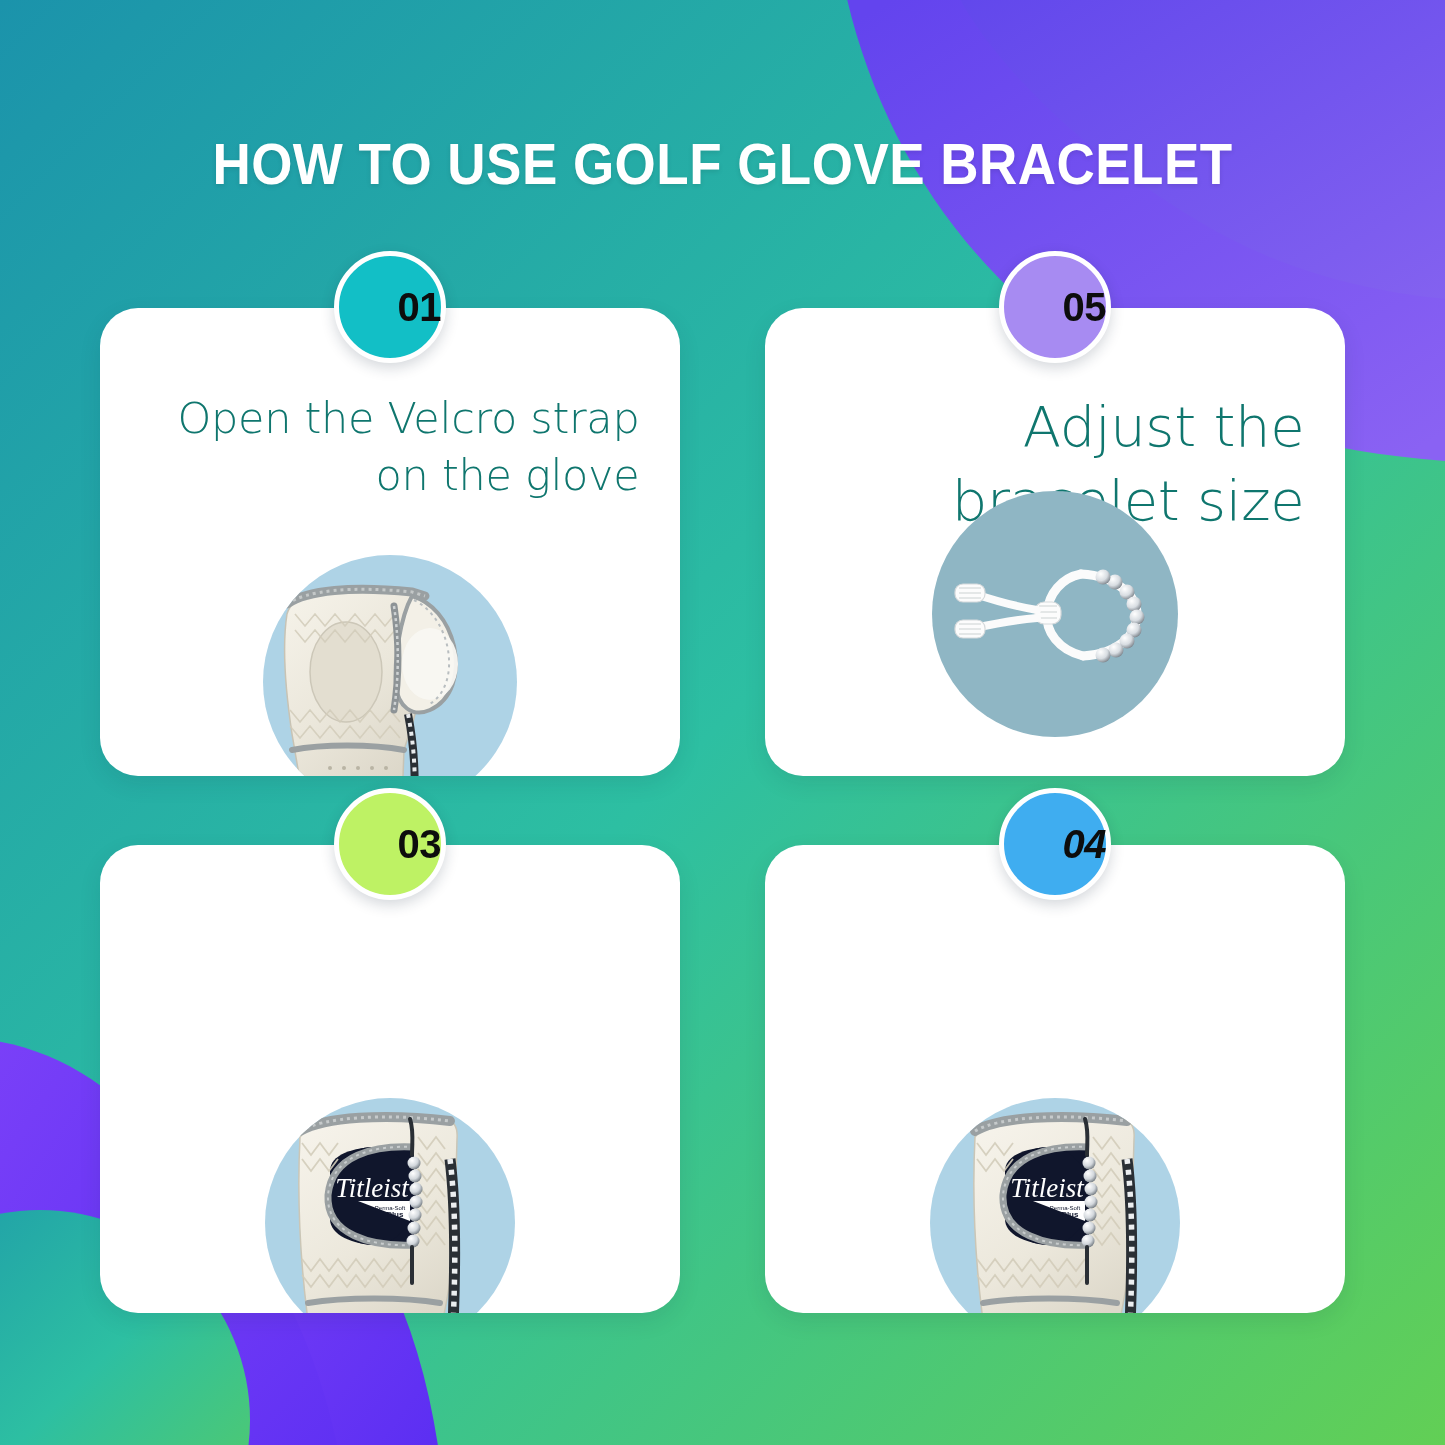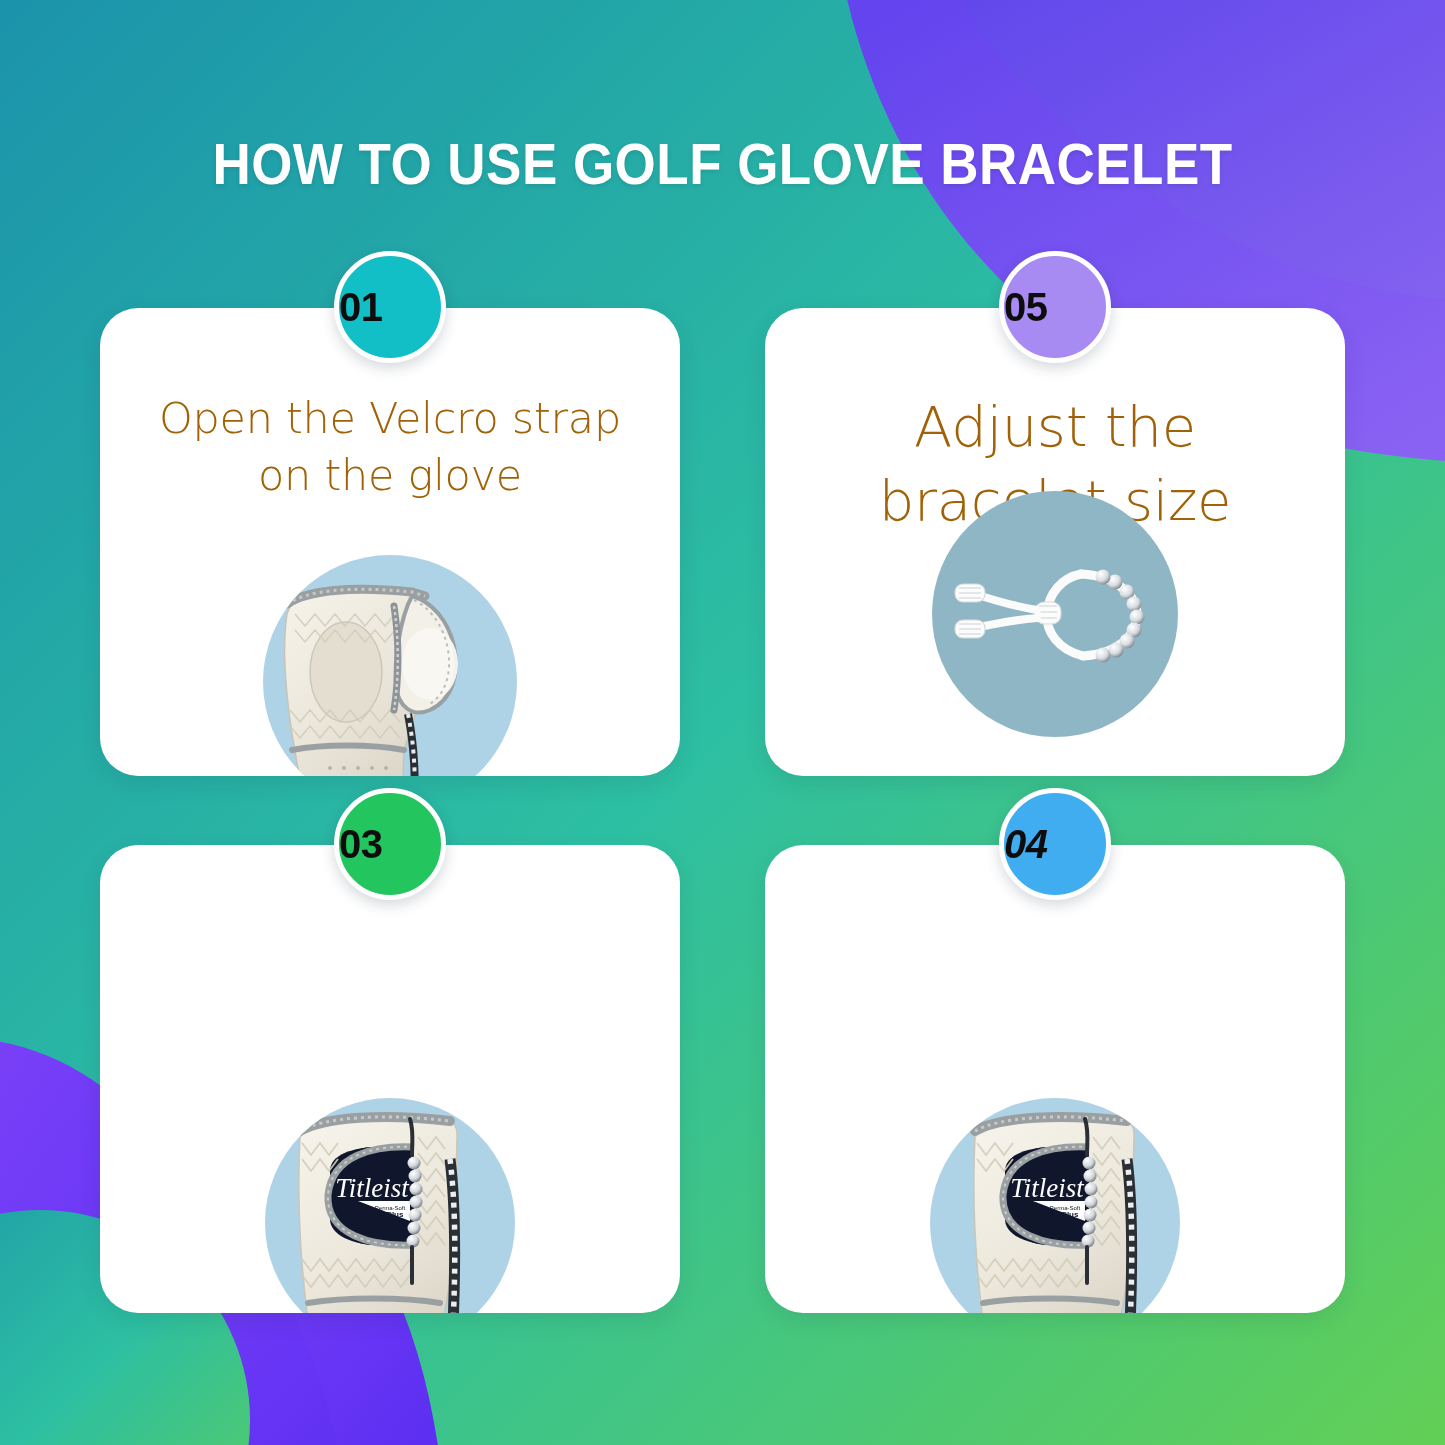--- a/index.html
+++ b/index.html
@@ -58,39 +58,39 @@
   .step-badge {
     position:absolute;
     top:-57px;
     left:50%;
     transform:translateX(-50%);
     width:112px; height:112px;
     border-radius:50%;
     border:5px solid #ffffff;
     display:flex;
     align-items:center;
-    justify-content:flex-start;
+    justify-content:flex-end;
     font-family:"Liberation Sans", sans-serif;
     font-weight:bold;
     font-size:40px;
     color:#0d0d0d;
     letter-spacing:-0.5px;
     box-shadow:0 5px 14px rgba(20,40,60,0.18);
     z-index:6;
   }
 
   .step-text {
     margin-top:82px;
     width:86%;
-    text-align:center;
+    text-align:right;
     font-family:"DejaVu Sans", sans-serif;
     font-weight:300;
     font-size:43px;
     line-height:1.33;
-    color:#a16207;
+    color:#0f766e;
     letter-spacing:-0.3px;
   }
   .card-2 .step-text { font-size:56px; }
 
   .figure-svg { display:block; width:100%; height:100%; }
 
   
   .figure-clip {
     position:absolute;
     left:0; top:0; right:0; bottom:0;
@@ -289,21 +289,21 @@
               <circle cx="172" cy="165" r="7.5" fill="url(#beadG)"></circle>
               <circle cx="172" cy="87" r="7.5" fill="url(#beadG)"></circle>
             </g>
           </g>
         </svg>
       </div>
     </div>
   </div>
 
   <div class="step-card card-3">
-    <div class="step-badge" style="background:#22c55e;">
+    <div class="step-badge" style="background:#bef264;">
       <span>03</span>
     </div>
     <div class="figure-clip">
       <div class="figure-inner" style="bottom:-36px; width:252px; height:252px; position:absolute;">
         <svg class="figure-svg" viewBox="0 0 252 252">
           <defs>
             <clipPath id="clip3">
                 <circle cx="126" cy="126" r="125"></circle>
               </clipPath>
             <linearGradient id="leatherB" x1="0" y1="0" x2="0.5" y2="1">

